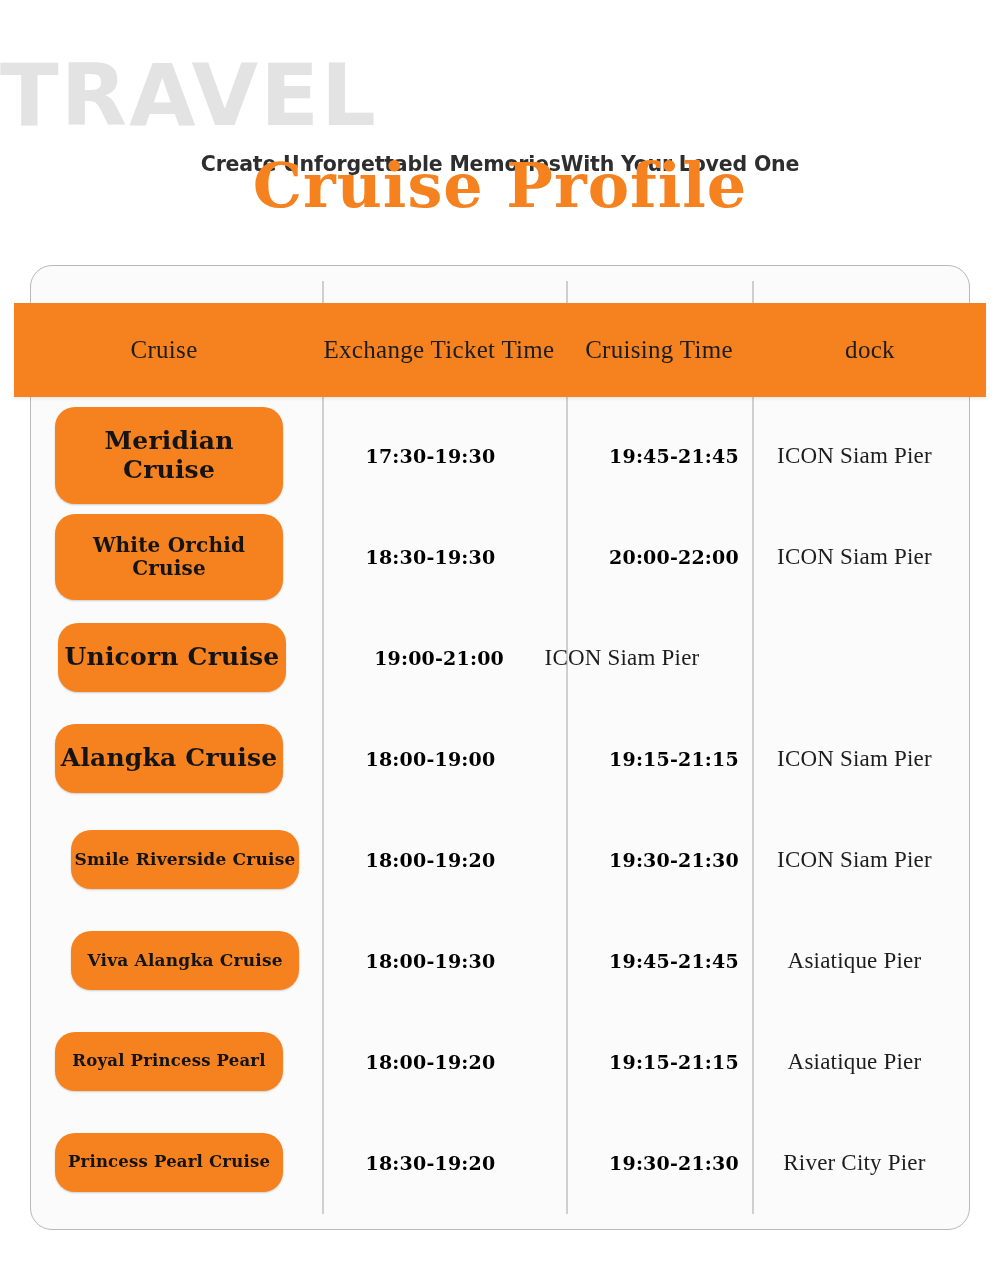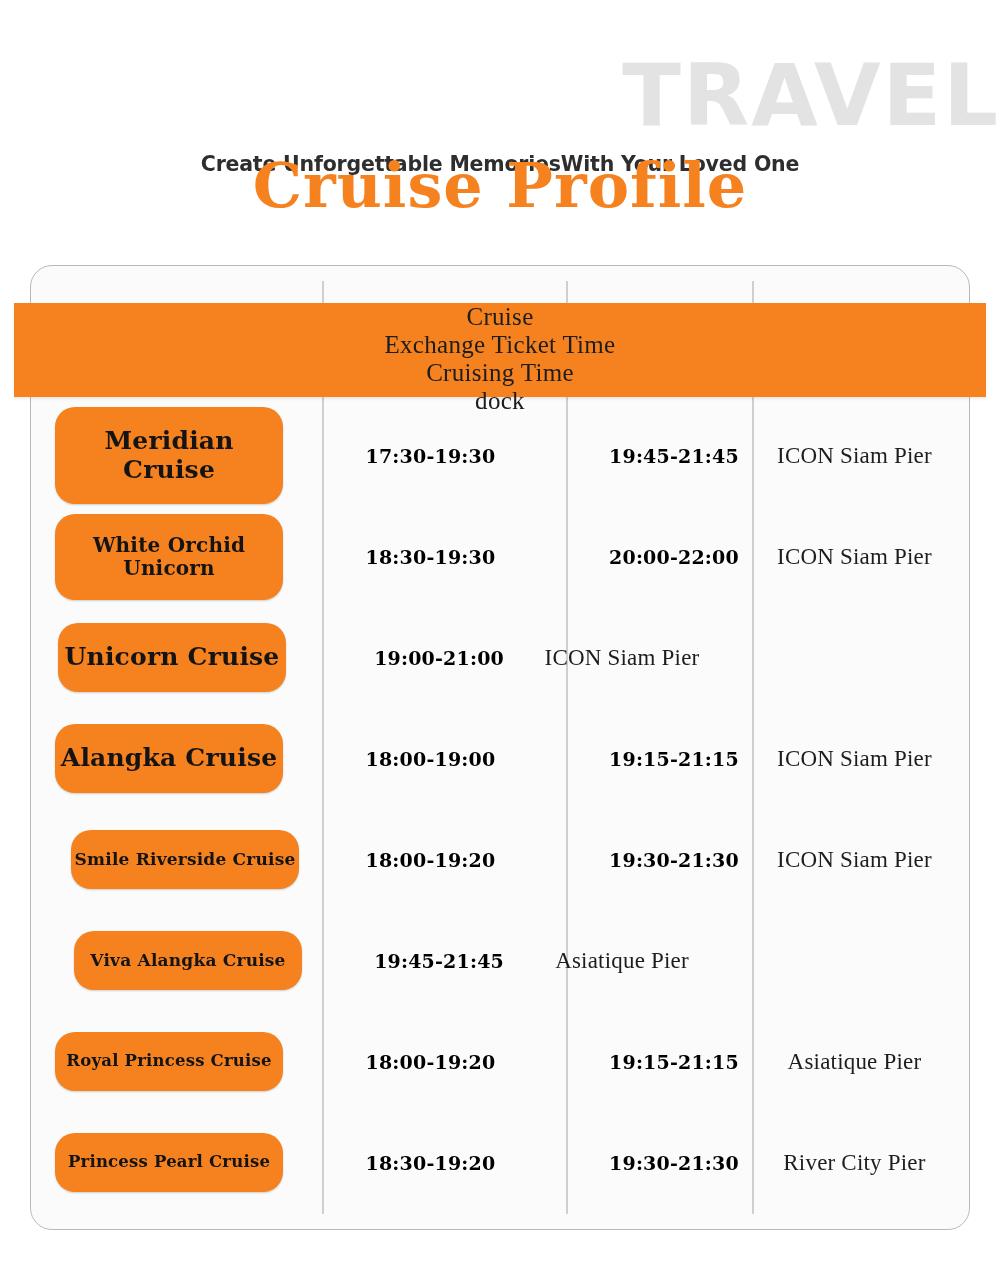--- a/index.html
+++ b/index.html
@@ -19,21 +19,21 @@
   .header {
     position: relative;
     height: 250px;
     text-align: center;
   }
   .ghost-word {
     position: absolute;
     top: 52px;
     left: 0;
     right: 0;
-    text-align: right;
+    text-align: left;
     font-family: "DejaVu Sans", sans-serif;
     font-weight: bold;
     font-size: 86px;
     letter-spacing: 2px;
     color: #e3e3e3;
     line-height: 1;
     user-select: none;
   }
   .subtitle {
     position: absolute;
@@ -94,21 +94,20 @@
   .header-band {
     position: absolute;
     left: -16px;
     right: -16px;
     top: 38px;
     height: 94px;
     background: #f5821f;
     display: flex;
     align-items: center;
     box-shadow: 0 2px 3px rgba(0,0,0,0.08);
-    flex-direction: column;
   }
   .header-band .hcell {
     font-family: "Liberation Serif", serif;
     font-size: 25px;
     color: #1d1d1d;
     text-align: center;
     letter-spacing: 0.3px;
   }
   .hcell.c0 { width: 300px; }
   .hcell.c1 { width: 250px; }
@@ -196,21 +195,21 @@
       <div class="cell name">
         <div class="pill s1">Meridian Cruise</div>
       </div>
       <div class="cell exch time">17:30-19:30</div>
       <div class="cell cruise-time time">19:45-21:45</div>
       <div class="cell dock dock-text">ICON Siam Pier</div>
     </div>
 
     <div class="row">
       <div class="cell name">
-        <div class="pill s2">White Orchid Unicorn</div>
+        <div class="pill s2">White Orchid Cruise</div>
       </div>
       <div class="cell exch time">18:30-19:30</div>
       <div class="cell cruise-time time">20:00-22:00</div>
       <div class="cell dock dock-text">ICON Siam Pier</div>
     </div>
 
     <div class="row">
       <div class="cell name">
         <div class="pill s1">Unicorn Cruise</div>
       </div>
@@ -233,27 +232,28 @@
       </div>
       <div class="cell exch time">18:00-19:20</div>
       <div class="cell cruise-time time">19:30-21:30</div>
       <div class="cell dock dock-text">ICON Siam Pier</div>
     </div>
 
     <div class="row">
       <div class="cell name">
         <div class="pill s3">Viva Alangka Cruise</div>
       </div>
+      <div class="cell exch time">18:00-19:30</div>
       <div class="cell cruise-time time">19:45-21:45</div>
       <div class="cell dock dock-text">Asiatique Pier</div>
     </div>
 
     <div class="row">
       <div class="cell name">
-        <div class="pill s4">Royal Princess Cruise</div>
+        <div class="pill s4">Royal Princess Pearl</div>
       </div>
       <div class="cell exch time">18:00-19:20</div>
       <div class="cell cruise-time time">19:15-21:15</div>
       <div class="cell dock dock-text">Asiatique Pier</div>
     </div>
 
     <div class="row">
       <div class="cell name">
         <div class="pill s4">Princess Pearl Cruise</div>
       </div>

